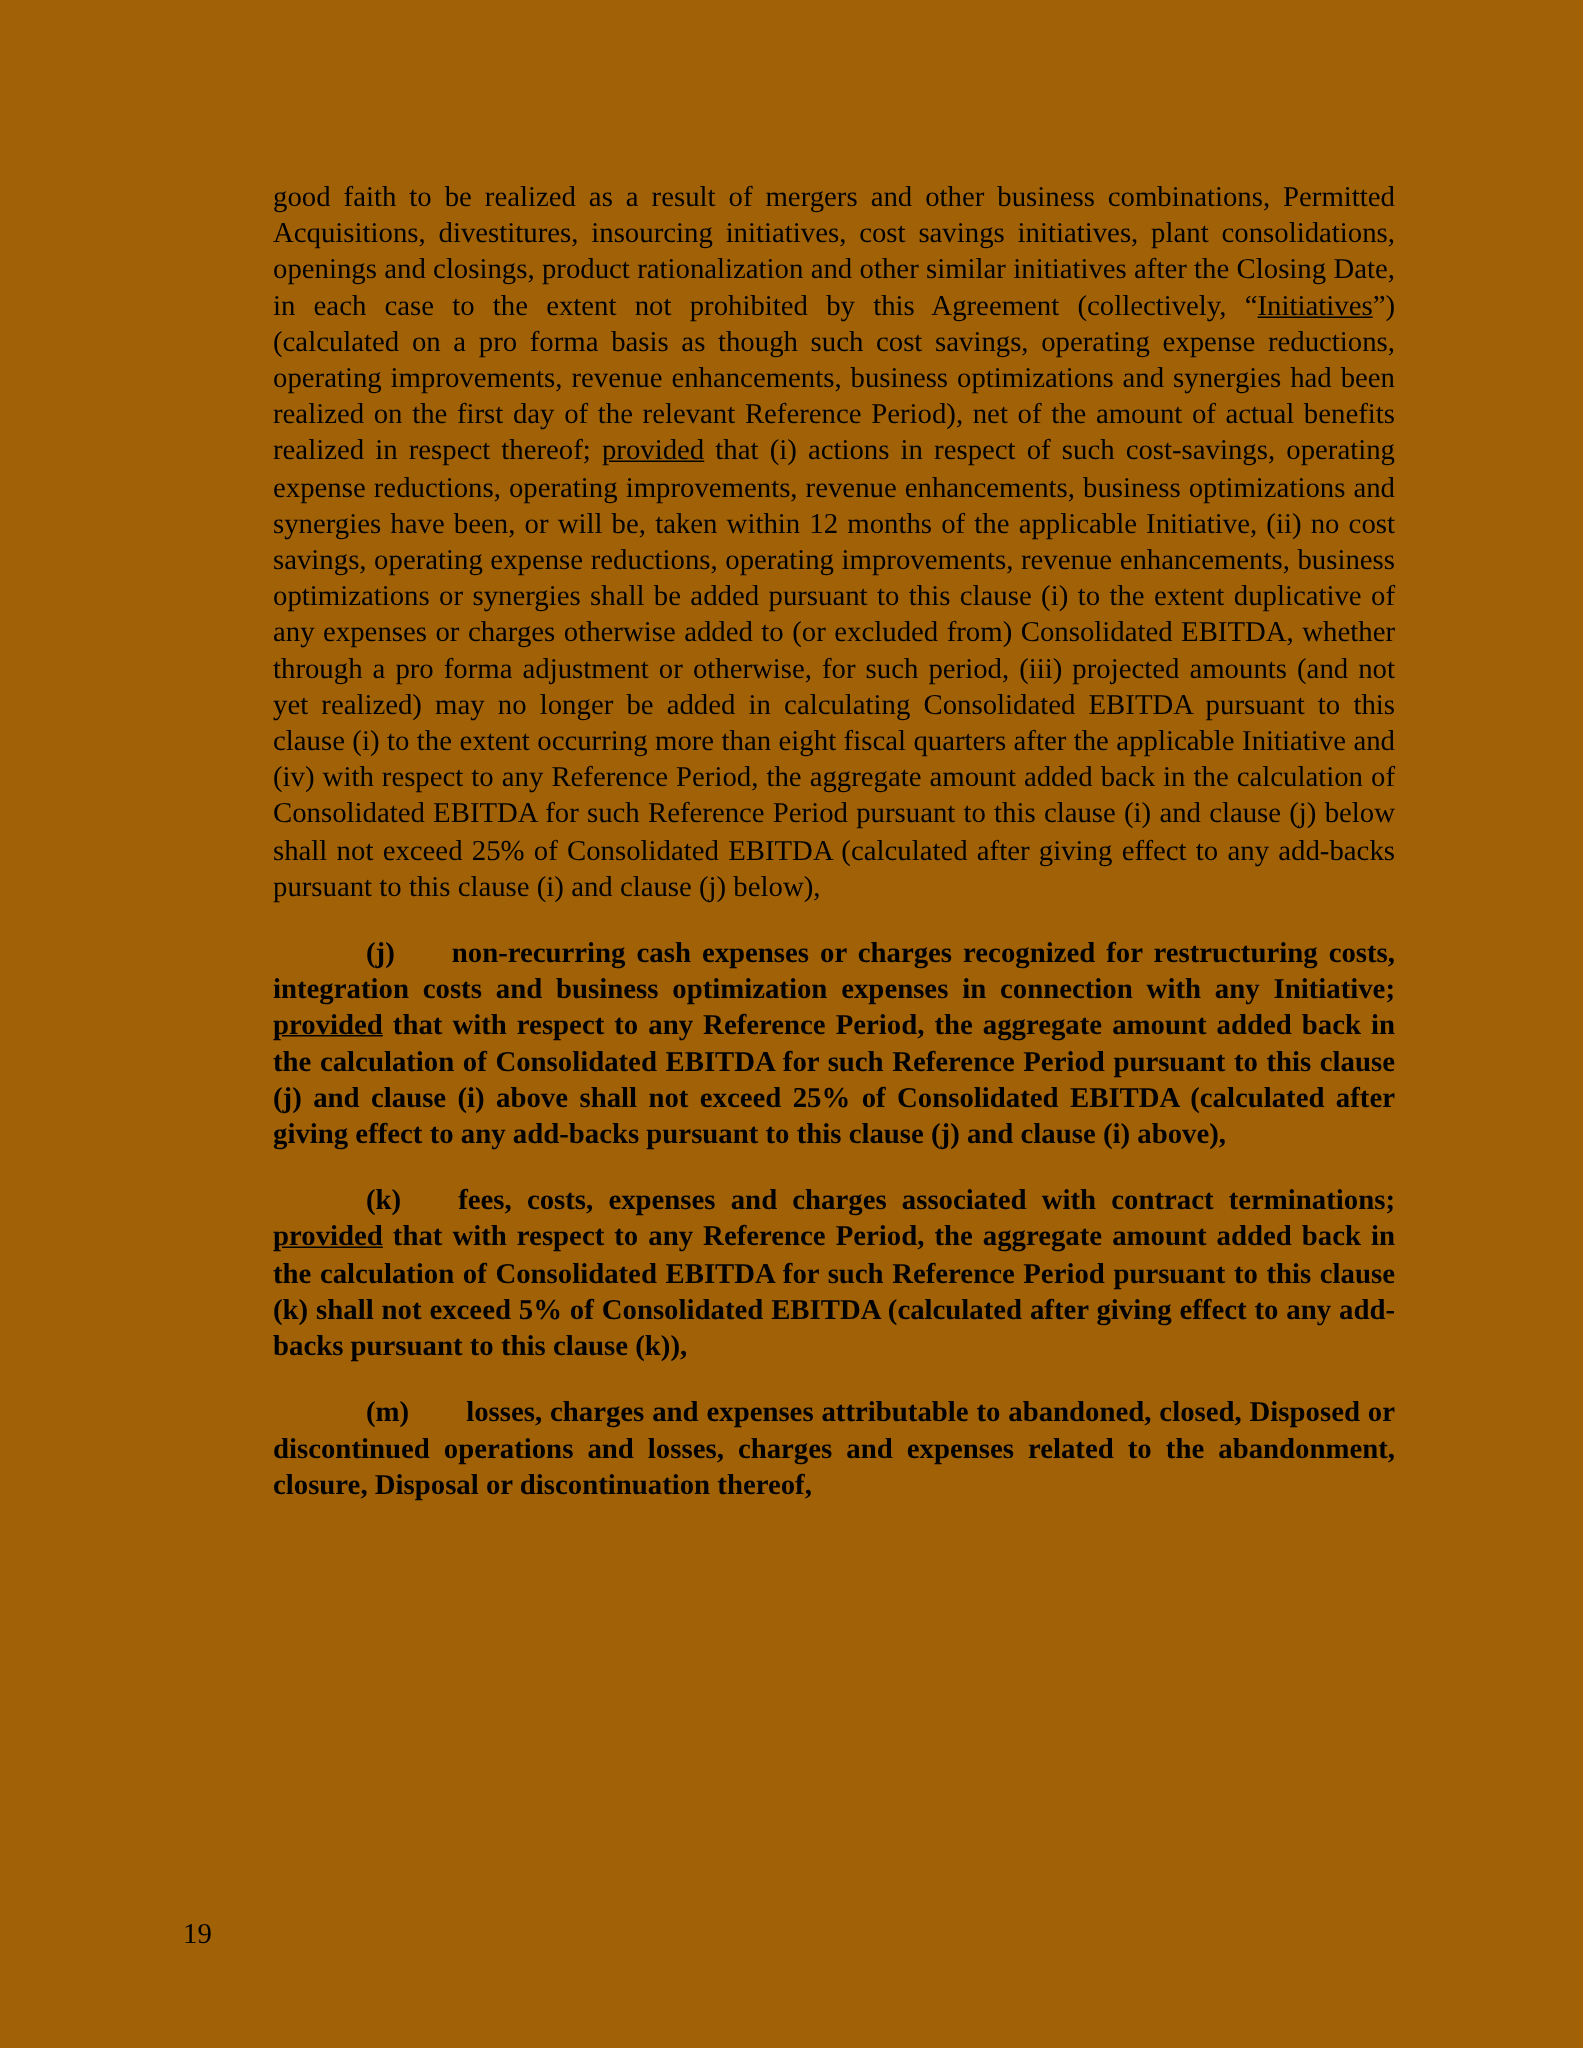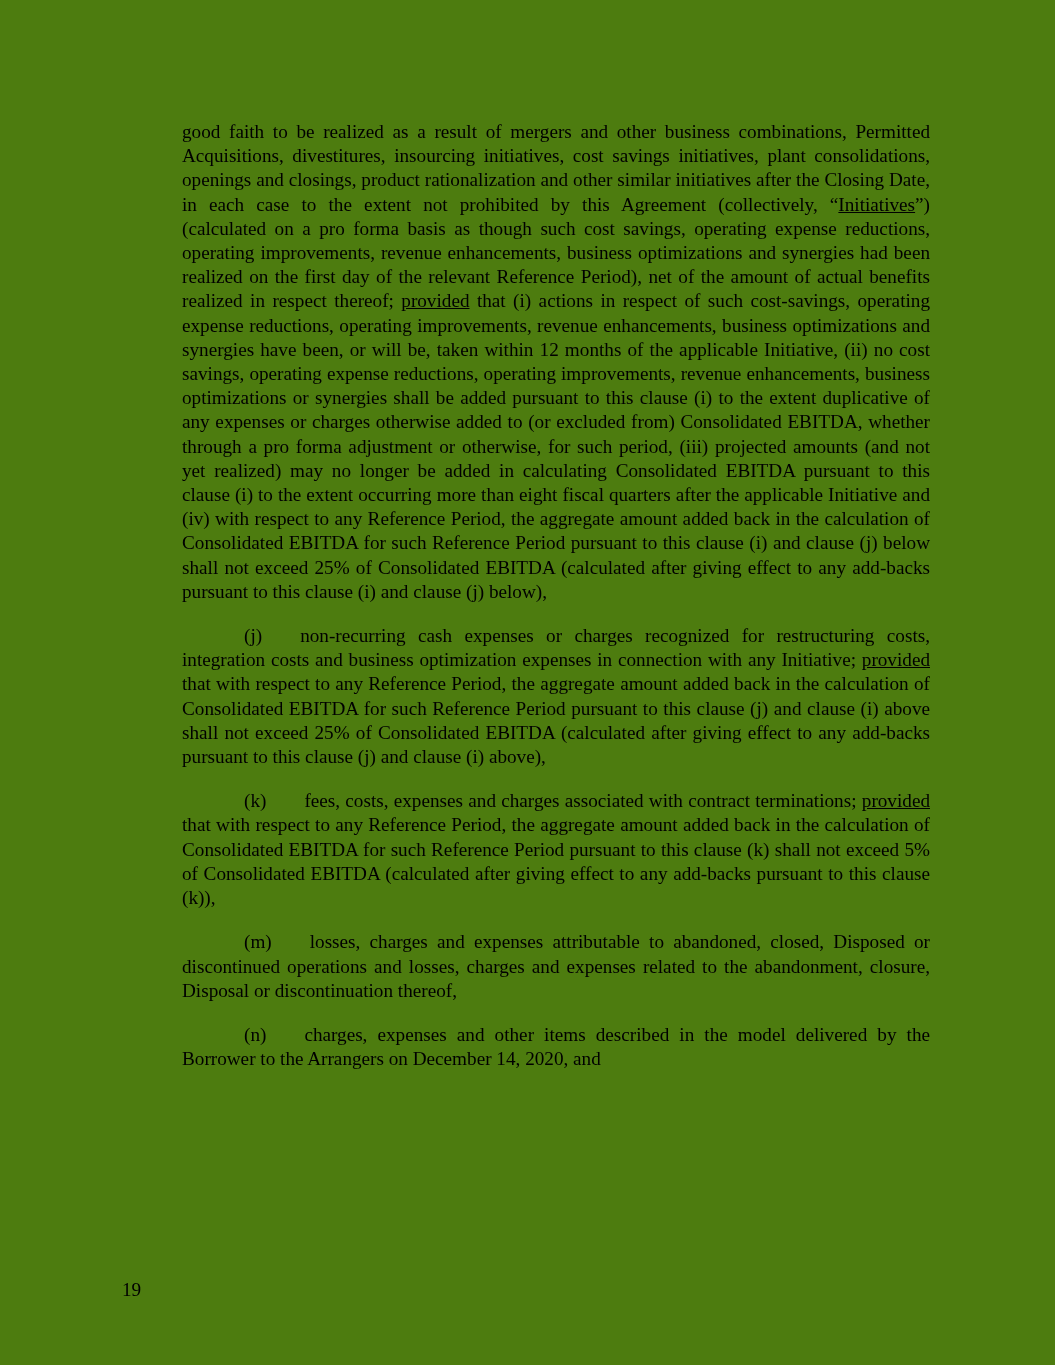--- a/index.html
+++ b/index.html
@@ -12,37 +12,38 @@
     height: 1365px;
     font-family: "Liberation Serif", serif;
     color: #000000;
     position: relative;
   }
   .page {
     position: absolute;
     left: 0; top: 0;
     width: 1055px;
     height: 1365px;
-    background: #4d7c0f;
+    background: #a16207;
   }
   .content {
     position: absolute;
     left: 182px;
     top: 120px;
     width: 748px;
   }
   p.para {
     margin: 0 0 0 0;
     font-size: 19.2px;
     line-height: 24.2px;
     text-align: justify;
     text-justify: inter-word;
   }
   p.para + p.para {
     margin-top: 20px;
+    font-weight: bold;
   }
   .indent {
     display: inline-block;
     width: 62px;
   }
   .tab {
     display: inline-block;
     width: 38px;
   }
   u.ul {
@@ -58,16 +59,15 @@
 </style>
 </head>
 <body>
 
 <div class="page">
   <div class="content" id="body-container">
       <p class="para"><span>good faith to be realized as a result of mergers and other business combinations, Permitted Acquisitions, divestitures, insourcing initiatives, cost savings initiatives, plant consolidations, openings and closings, product rationalization and other similar initiatives after the Closing Date, in each case to the extent not prohibited by this Agreement (collectively, “</span><u class="ul">Initiatives</u><span>”) (calculated on a pro forma basis as though such cost savings, operating expense reductions, operating improvements, revenue enhancements, business optimizations and synergies had been realized on the first day of the relevant Reference Period), net of the amount of actual benefits realized in respect thereof; </span><u class="ul">provided</u><span> that (i) actions in respect of such cost-savings, operating expense reductions, operating improvements, revenue enhancements, business optimizations and synergies have been, or will be, taken within 12 months of the applicable Initiative, (ii) no cost savings, operating expense reductions, operating improvements, revenue enhancements, business optimizations or synergies shall be added pursuant to this clause (i) to the extent duplicative of any expenses or charges otherwise added to (or excluded from) Consolidated EBITDA, whether through a pro forma adjustment or otherwise, for such period, (iii) projected amounts (and not yet realized) may no longer be added in calculating Consolidated EBITDA pursuant to this clause (i) to the extent occurring more than eight fiscal quarters after the applicable Initiative and (iv) with respect to any Reference Period, the aggregate amount added back in the calculation of Consolidated EBITDA for such Reference Period pursuant to this clause (i) and clause (j) below shall not exceed 25% of Consolidated EBITDA (calculated after giving effect to any add-backs pursuant to this clause (i) and clause (j) below),</span></p>
       <p class="para"><span class="indent">&nbsp;</span><span>(j)</span><span class="tab">&nbsp;</span><span>non-recurring cash expenses or charges recognized for restructuring costs, integration costs and business optimization expenses in connection with any Initiative; </span><u class="ul">provided</u><span> that with respect to any Reference Period, the aggregate amount added back in the calculation of Consolidated EBITDA for such Reference Period pursuant to this clause (j) and clause (i) above shall not exceed 25% of Consolidated EBITDA (calculated after giving effect to any add-backs pursuant to this clause (j) and clause (i) above),</span></p>
       <p class="para"><span class="indent">&nbsp;</span><span>(k)</span><span class="tab">&nbsp;</span><span>fees, costs, expenses and charges associated with contract terminations; </span><u class="ul">provided</u><span> that with respect to any Reference Period, the aggregate amount added back in the calculation of Consolidated EBITDA for such Reference Period pursuant to this clause (k) shall not exceed 5% of Consolidated EBITDA (calculated after giving effect to any add-backs pursuant to this clause (k)),</span></p>
       <p class="para"><span class="indent">&nbsp;</span><span>(m)</span><span class="tab">&nbsp;</span><span>losses, charges and expenses attributable to abandoned, closed, Disposed or discontinued operations and losses, charges and expenses related to the abandonment, closure, Disposal or discontinuation thereof,</span></p>
-      <p class="para"><span class="indent">&nbsp;</span><span>(n)</span><span class="tab">&nbsp;</span><span>charges, expenses and other items described in the model delivered by the Borrower to the Arrangers on December 14, 2020, and</span></p>
     </div>
   <div class="page-number">19</div>
 </div>
 
 </body></html>

